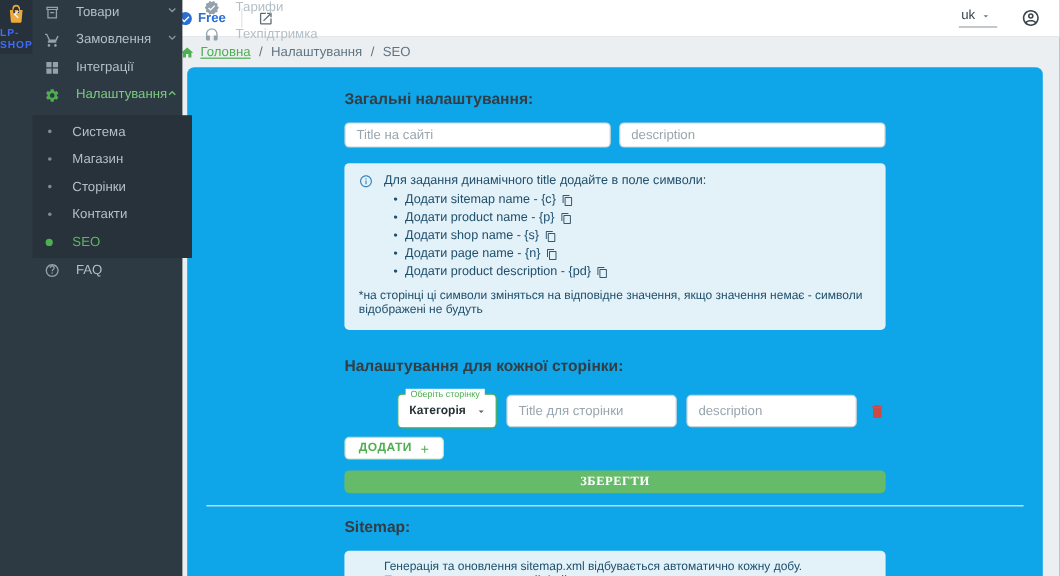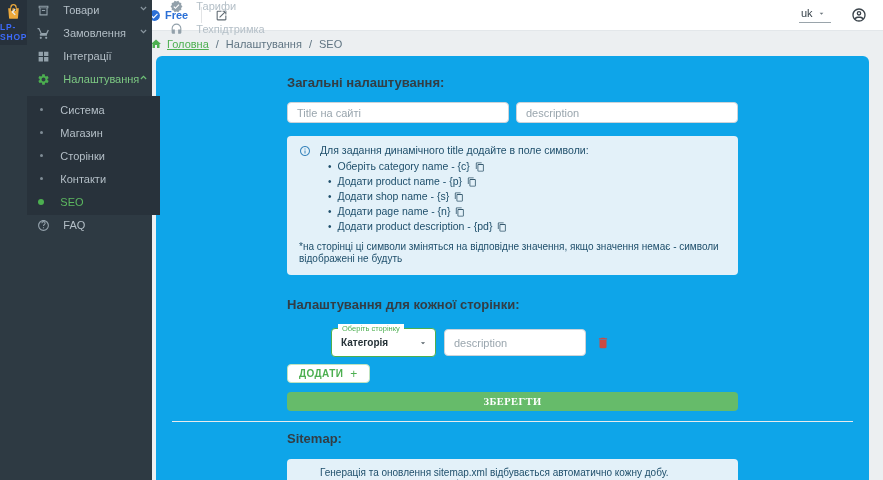--- a/index.html
+++ b/index.html
@@ -267,21 +267,21 @@
 
     <div class="info-alert">
       <div class="alert-head">
         <svg class="iicon" viewBox="0 0 24 24">
           <path fill="currentColor" d="M11 7h2v2h-2V7zm0 4h2v6h-2v-6zm1-9C6.48 2 2 6.48 2 12s4.48 10 10 10 10-4.48 10-10S17.52 2 12 2zm0 18c-4.41 0-8-3.59-8-8s3.59-8 8-8 8 3.59 8 8-3.59 8-8 8z"></path>
         </svg>
         <span>Для задання динамічного title додайте в поле символи:</span>
       </div>
       <ul class="hint-list">
         <li class="hint-item">
-          <span>Оберіть category name - {c}</span>
+          <span>Додати sitemap name - {c}</span>
           <svg class="copy-btn" viewBox="0 0 24 24">
             <path fill="currentColor" d="M16 1H4c-1.1 0-2 .9-2 2v14h2V3h12V1zm3 4H8c-1.1 0-2 .9-2 2v14c0 1.1.9 2 2 2h11c1.1 0 2-.9 2-2V7c0-1.1-.9-2-2-2zm0 16H8V7h11v14z"></path>
           </svg>
         </li>
         <li class="hint-item">
           <span>Додати product name - {p}</span>
           <svg class="copy-btn" viewBox="0 0 24 24">
             <path fill="currentColor" d="M16 1H4c-1.1 0-2 .9-2 2v14h2V3h12V1zm3 4H8c-1.1 0-2 .9-2 2v14c0 1.1.9 2 2 2h11c1.1 0 2-.9 2-2V7c0-1.1-.9-2-2-2zm0 16H8V7h11v14z"></path>
           </svg>
         </li>
@@ -310,20 +310,21 @@
     <h2 class="section-heading heading-gap">Налаштування для кожної сторінки:</h2>
 
     <div class="controls-row">
       <div class="select-box">
         <span class="select-label">Оберіть сторінку</span>
         <span class="select-value">Категорія</span>
         <svg class="select-caret" viewBox="0 0 24 24">
           <path fill="currentColor" d="M7 10l5 5 5-5z"></path>
         </svg>
       </div>
+      <input class="control-input" type="text" placeholder="Title для сторінки" style="">
       <input class="control-input" type="text" placeholder="description" style="">
       <button class="trash-btn">
         <svg viewBox="0 0 24 24">
           <path fill="currentColor" d="M6 19c0 1.1.9 2 2 2h8c1.1 0 2-.9 2-2V7H6v12zM19 4h-3.5l-1-1h-5l-1 1H5v2h14V4z"></path>
         </svg>
       </button>
     </div>
 
     <button class="add-btn">
       <span>ДОДАТИ</span>

